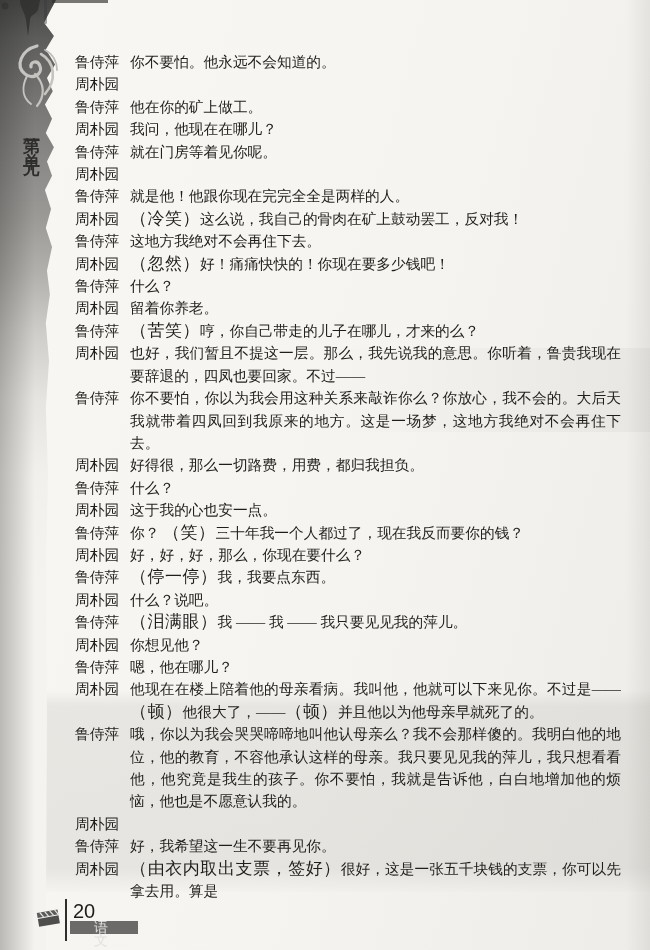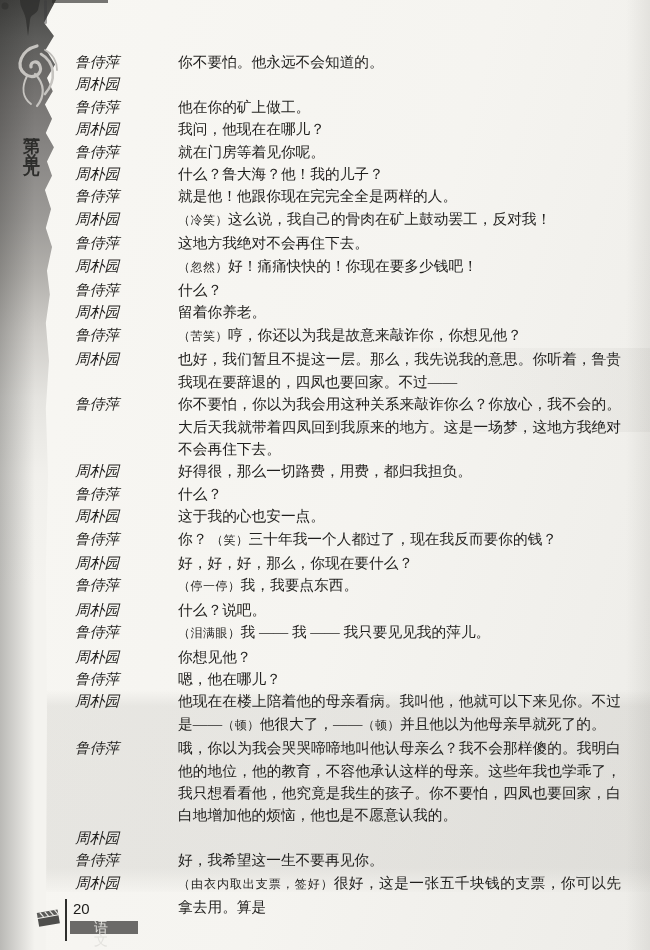--- a/index.html
+++ b/index.html
@@ -52,28 +52,28 @@
     writing-mode:vertical-rl;text-orientation:upright;
     font-size:17px;font-weight:bold;color:#2d2d2b;letter-spacing:8px;
     font-family:"Liberation Serif","DejaVu Serif",serif;
   }
   
   .dialogue{
     position:absolute;left:75px;top:51px;width:546px;
     font-size:14.7px;line-height:22.4px;color:#1f1e1c;
   }
   .row{display:flex;align-items:flex-start;}
-  .speaker{flex:0 0 44px;margin-right:29px;white-space:nowrap;font-style:italic;}
-  .dtext{flex:1;text-align:justify;margin-left:30px;}
-  .dir{font-size:12px;letter-spacing:0.5px;font-family:Liberation Mono, monospace;}
+  .speaker{flex:0 0 44px;margin-right:11px;white-space:nowrap;}
+  .dtext{flex:1;text-align:justify;}
+  .dir{font-size:17px;letter-spacing:0.5px;}
   
   .footer-icon{position:absolute;left:35px;top:903px;}
   .footer-rule{position:absolute;left:65px;top:899px;width:2px;height:42px;background:#2e2e2c;}
   .page-number{
-    position:absolute;left:73px;top:900px;font-size:15px;color:#1d1d1b;
+    position:absolute;left:73px;top:900px;font-size:20px;color:#1d1d1b;
     font-family:"Liberation Sans","DejaVu Sans",sans-serif;
   }
   .subject-badge{
     position:absolute;left:70px;top:921px;width:44px;height:13px;
     background:#6b6a68;color:#e3e2de;font-size:14px;line-height:13px;
     letter-spacing:6px;padding-left:24px;
     font-family:"Liberation Sans","DejaVu Sans",sans-serif;
   }
 </style>
 </head>
@@ -121,21 +121,20 @@
       <div class="row">
         <div class="speaker">周朴园</div>
         <div class="dtext"><span class="txt">我问，他现在在哪儿？</span></div>
       </div>
       <div class="row">
         <div class="speaker">鲁侍萍</div>
         <div class="dtext"><span class="txt">就在门房等着见你呢。</span></div>
       </div>
       <div class="row">
         <div class="speaker">周朴园</div>
-        <div class="dtext"><span class="txt">什么？鲁大海？他！我的儿子？</span></div>
       </div>
       <div class="row">
         <div class="speaker">鲁侍萍</div>
         <div class="dtext"><span class="txt">就是他！他跟你现在完完全全是两样的人。</span></div>
       </div>
       <div class="row">
         <div class="speaker">周朴园</div>
         <div class="dtext"><span class="dir">（冷笑）</span><span class="txt">这么说，我自己的骨肉在矿上鼓动罢工，反对我！</span></div>
       </div>
       <div class="row">
@@ -149,21 +148,21 @@
       <div class="row">
         <div class="speaker">鲁侍萍</div>
         <div class="dtext"><span class="txt">什么？</span></div>
       </div>
       <div class="row">
         <div class="speaker">周朴园</div>
         <div class="dtext"><span class="txt">留着你养老。</span></div>
       </div>
       <div class="row">
         <div class="speaker">鲁侍萍</div>
-        <div class="dtext"><span class="dir">（苦笑）</span><span class="txt">哼，你还以为我是故意来敲诈你，你想见他？</span></div>
+        <div class="dtext"><span class="dir">（苦笑）</span><span class="txt">哼，你自己带走的儿子在哪儿，才来的么？</span></div>
       </div>
       <div class="row">
         <div class="speaker">周朴园</div>
         <div class="dtext"><span class="txt">也好，我们暂且不提这一层。那么，我先说我的意思。你听着，鲁贵我现在要辞退的，四凤也要回家。不过——</span></div>
       </div>
       <div class="row">
         <div class="speaker">鲁侍萍</div>
         <div class="dtext"><span class="txt">你不要怕，你以为我会用这种关系来敲诈你么？你放心，我不会的。大后天我就带着四凤回到我原来的地方。这是一场梦，这地方我绝对不会再住下去。</span></div>
       </div>
       <div class="row">
@@ -205,21 +204,21 @@
       <div class="row">
         <div class="speaker">鲁侍萍</div>
         <div class="dtext"><span class="txt">嗯，他在哪儿？</span></div>
       </div>
       <div class="row">
         <div class="speaker">周朴园</div>
         <div class="dtext"><span class="txt">他现在在楼上陪着他的母亲看病。我叫他，他就可以下来见你。不过是——</span><span class="dir">（顿）</span><span class="txt">他很大了，——</span><span class="dir">（顿）</span><span class="txt">并且他以为他母亲早就死了的。</span></div>
       </div>
       <div class="row">
         <div class="speaker">鲁侍萍</div>
-        <div class="dtext"><span class="txt">哦，你以为我会哭哭啼啼地叫他认母亲么？我不会那样傻的。我明白他的地位，他的教育，不容他承认这样的母亲。这些年我也学乖了，我只想看看他，他究竟是我生的孩子。你不要怕，四凤也要回家，白白地增加他的烦恼，他也是不愿意认我的。</span></div>
+        <div class="dtext"><span class="txt">哦，你以为我会哭哭啼啼地叫他认母亲么？我不会那样傻的。我明白他的地位，他的教育，不容他承认这样的母亲。我只要见见我的萍儿，我只想看看他，他究竟是我生的孩子。你不要怕，我就是告诉他，白白地增加他的烦恼，他也是不愿意认我的。</span></div>
       </div>
       <div class="row">
         <div class="speaker">周朴园</div>
       </div>
       <div class="row">
         <div class="speaker">鲁侍萍</div>
         <div class="dtext"><span class="txt">好，我希望这一生不要再见你。</span></div>
       </div>
       <div class="row">
         <div class="speaker">周朴园</div>

